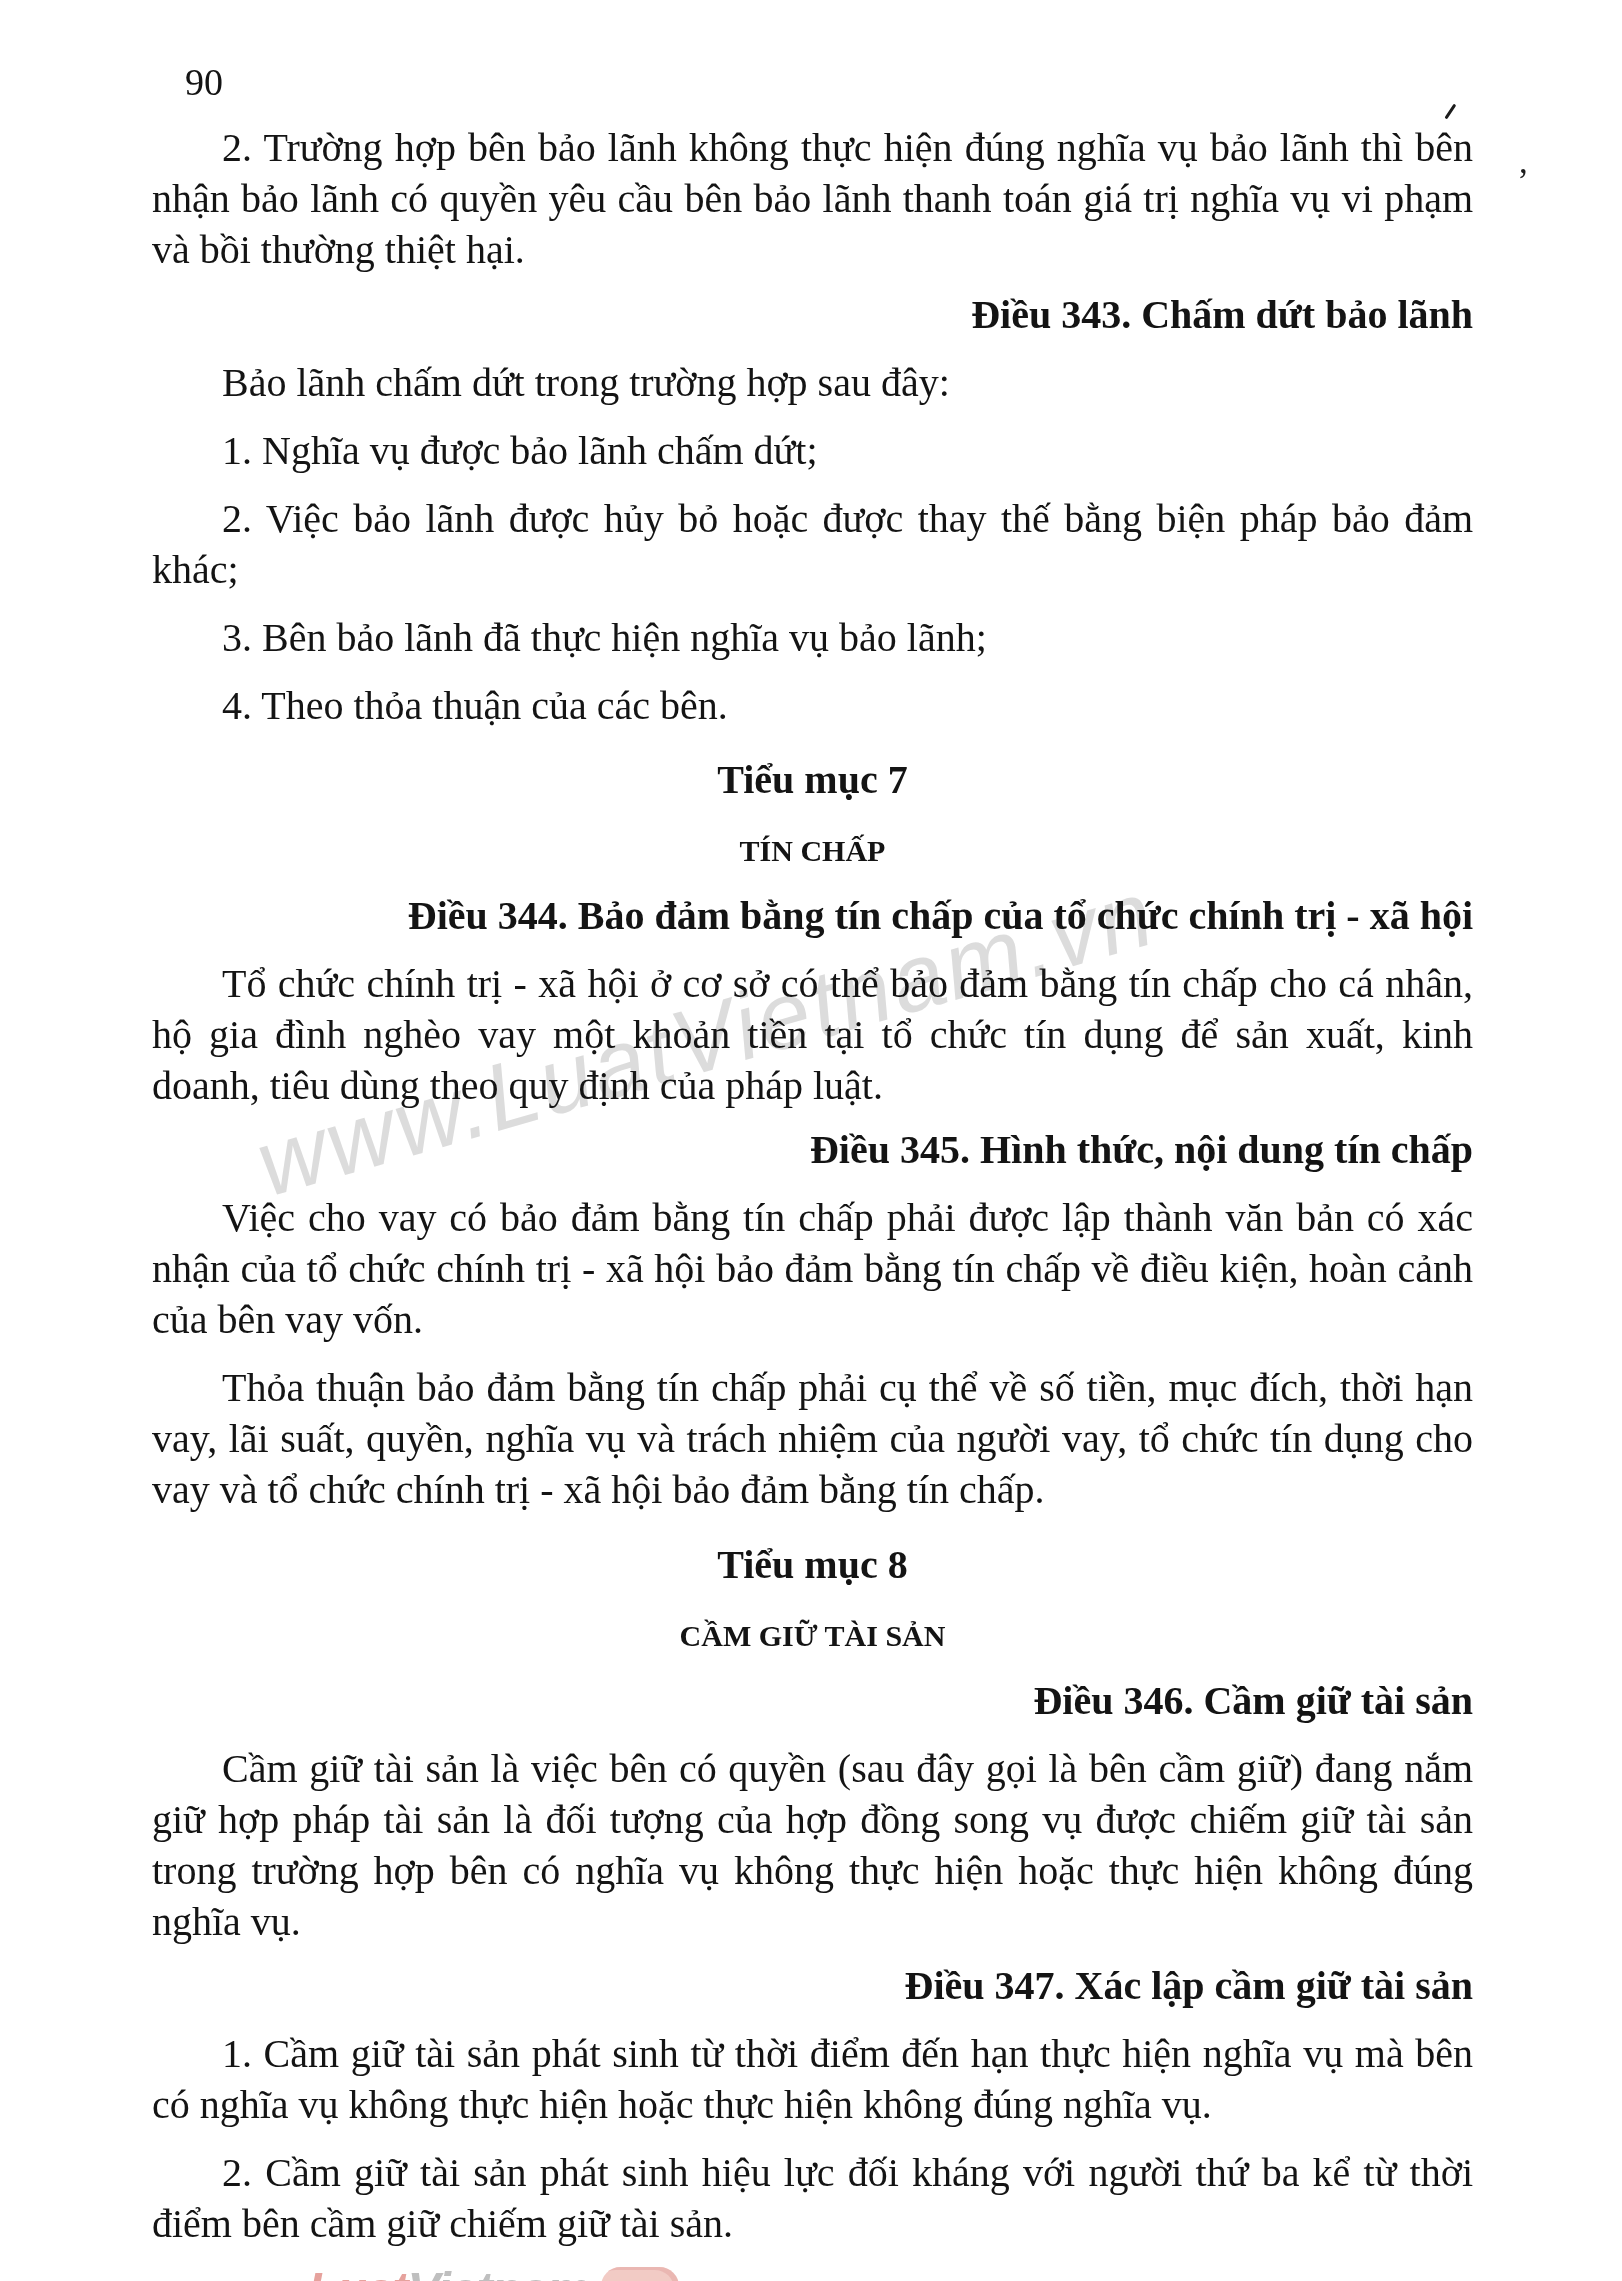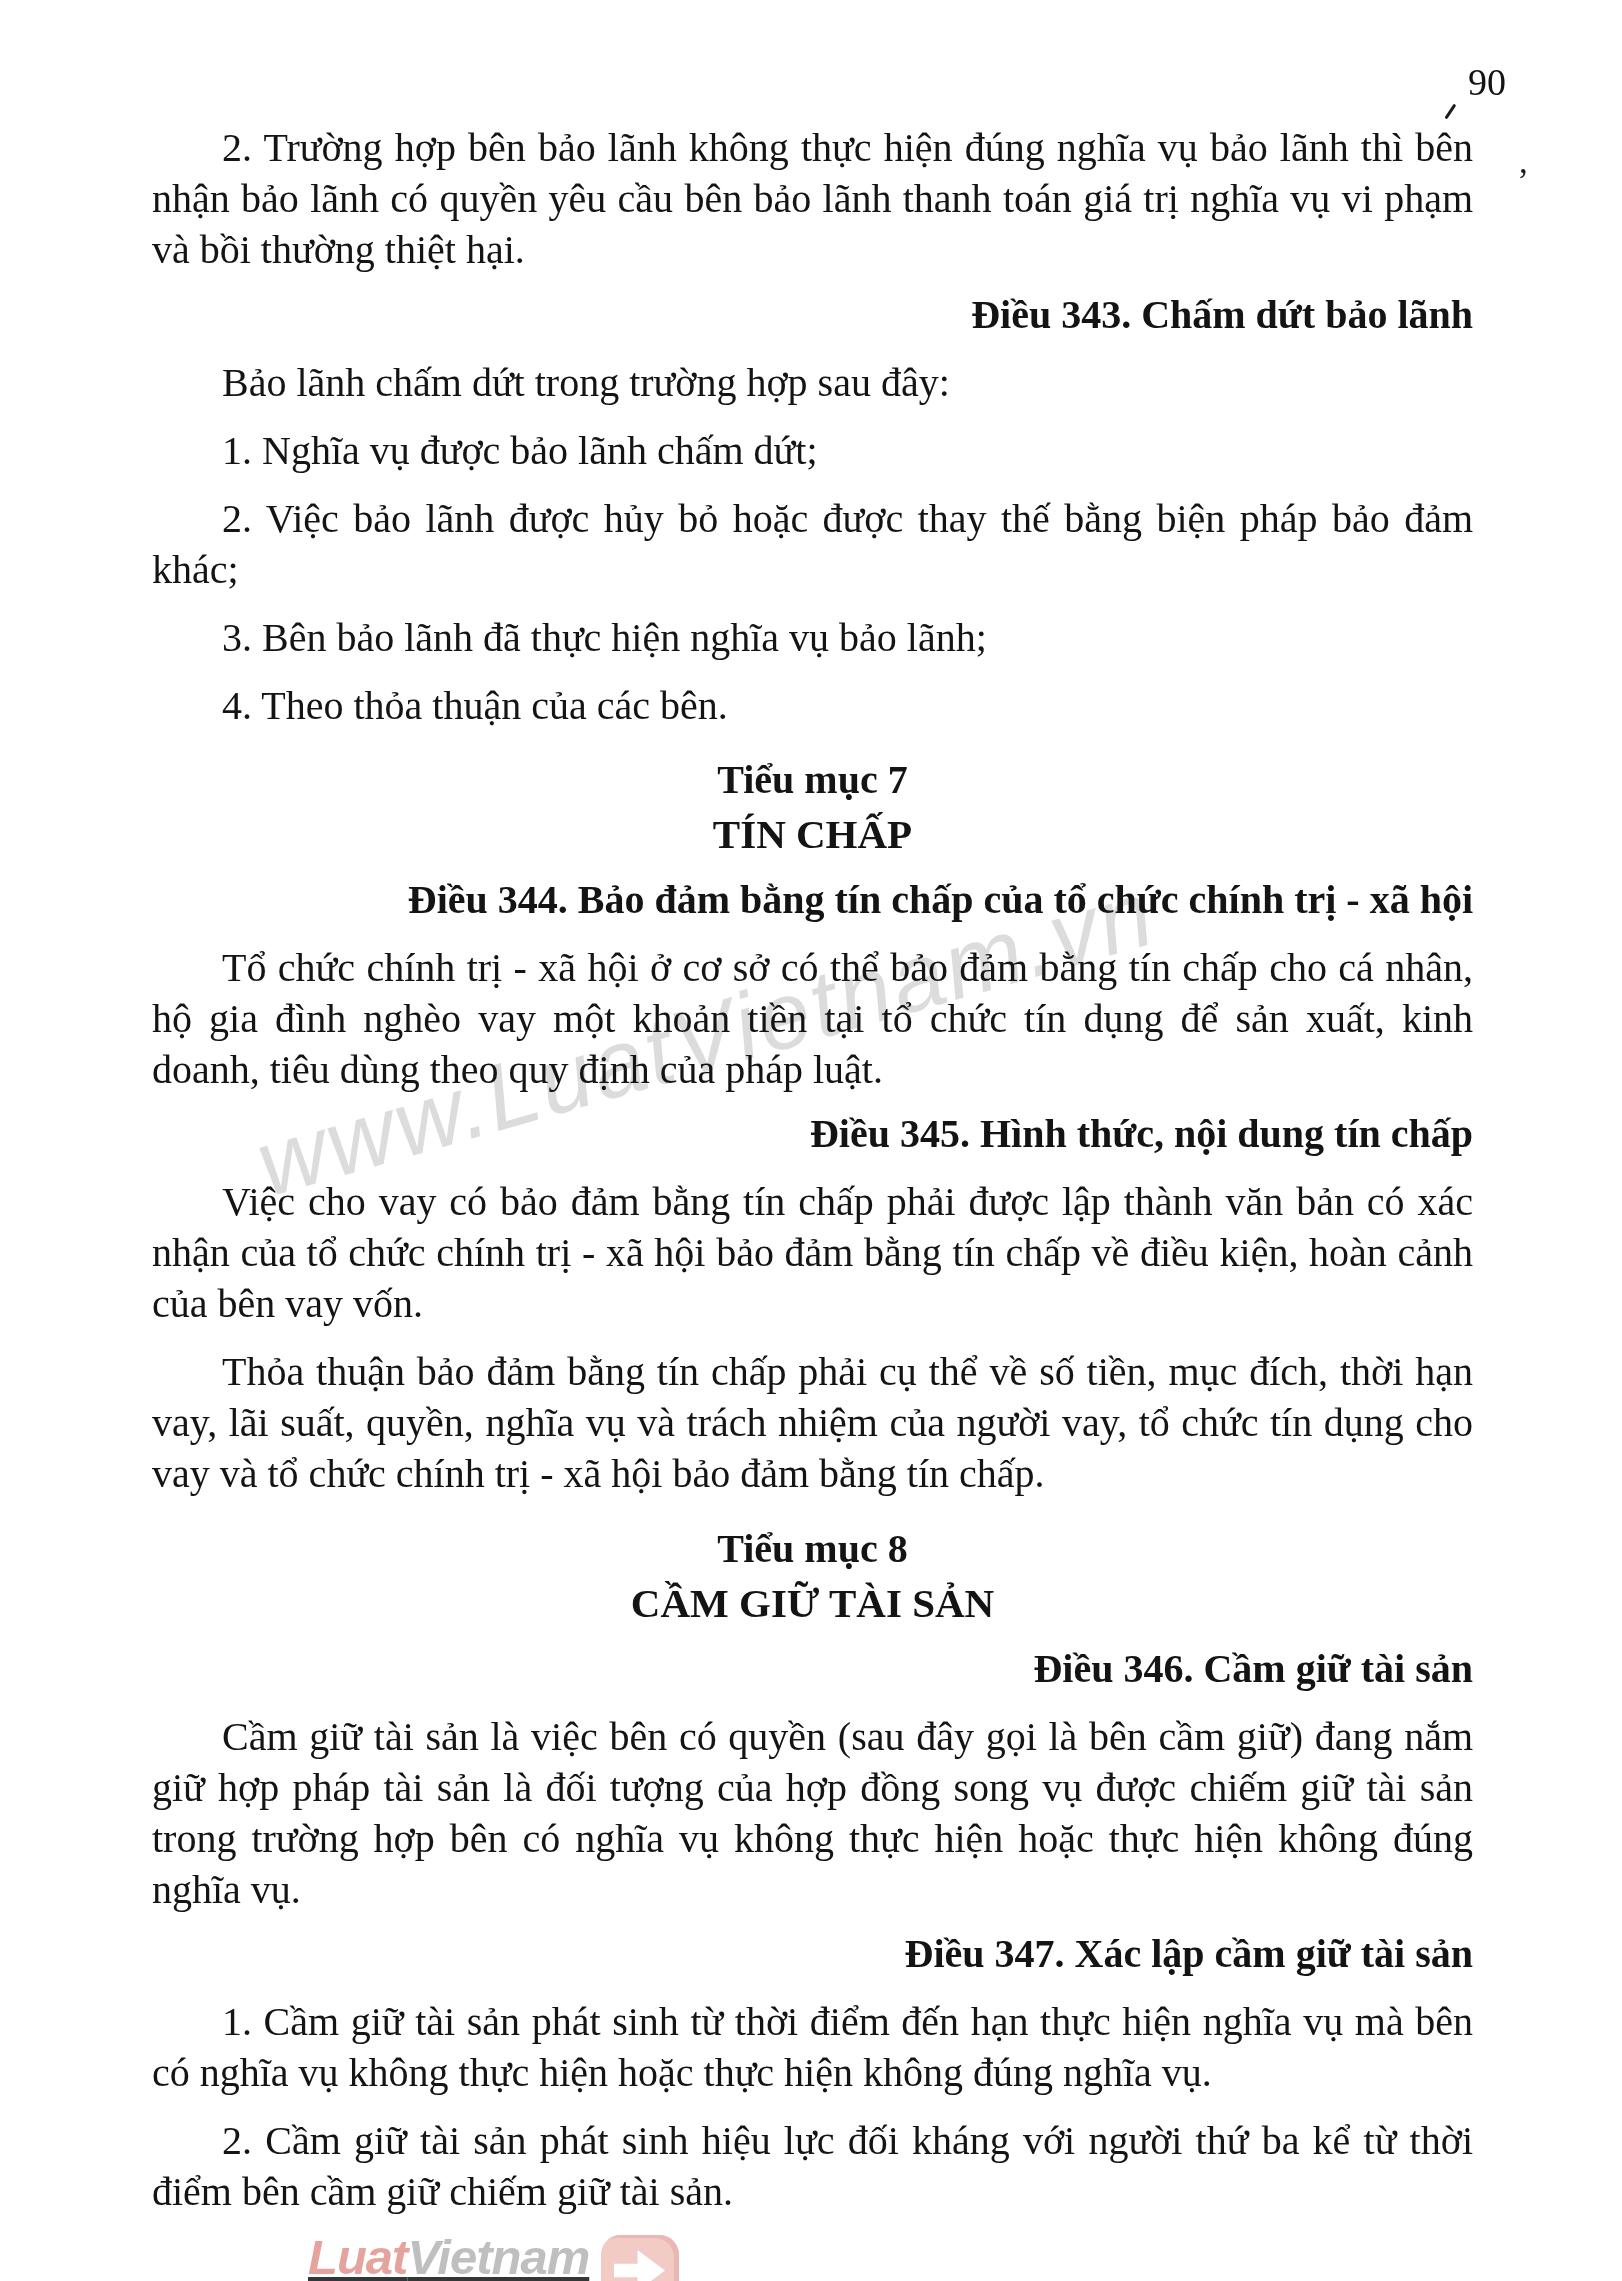--- a/index.html
+++ b/index.html
@@ -16,21 +16,21 @@
     color: #141414;
   }
 
   
   .page {
     position: relative;
     z-index: 1;
     padding: 60px 150px 0 152px;
   }
   .page-number {
-    text-align: right;
+    text-align: left;
     font-size: 38px;
     line-height: 45px;
     transform: translateX(33px);
   }
   .block {
     font-size: 40px;
     line-height: 51px;
     text-align: justify;
   }
   .para {
@@ -43,25 +43,25 @@
     font-weight: 700;
     text-align: right;
   }
   .section-label {
     margin: 23.4px 0 0 0;
     font-weight: 700;
     text-align: center;
     text-indent: 0;
   }
   .section-title {
-    margin: 4px 0 0 0;
+    margin: 20px 0 0 0;
     font-weight: 700;
     text-align: center;
     text-indent: 0;
-    font-size: 41px;
+    font-size: 30px;
   }
 
   
   .watermark {
     position: absolute;
     left: 261px;
     top: 1112px;
     height: 117px;
     z-index: 0;
     font-family: "Liberation Sans", "DejaVu Sans", sans-serif;

